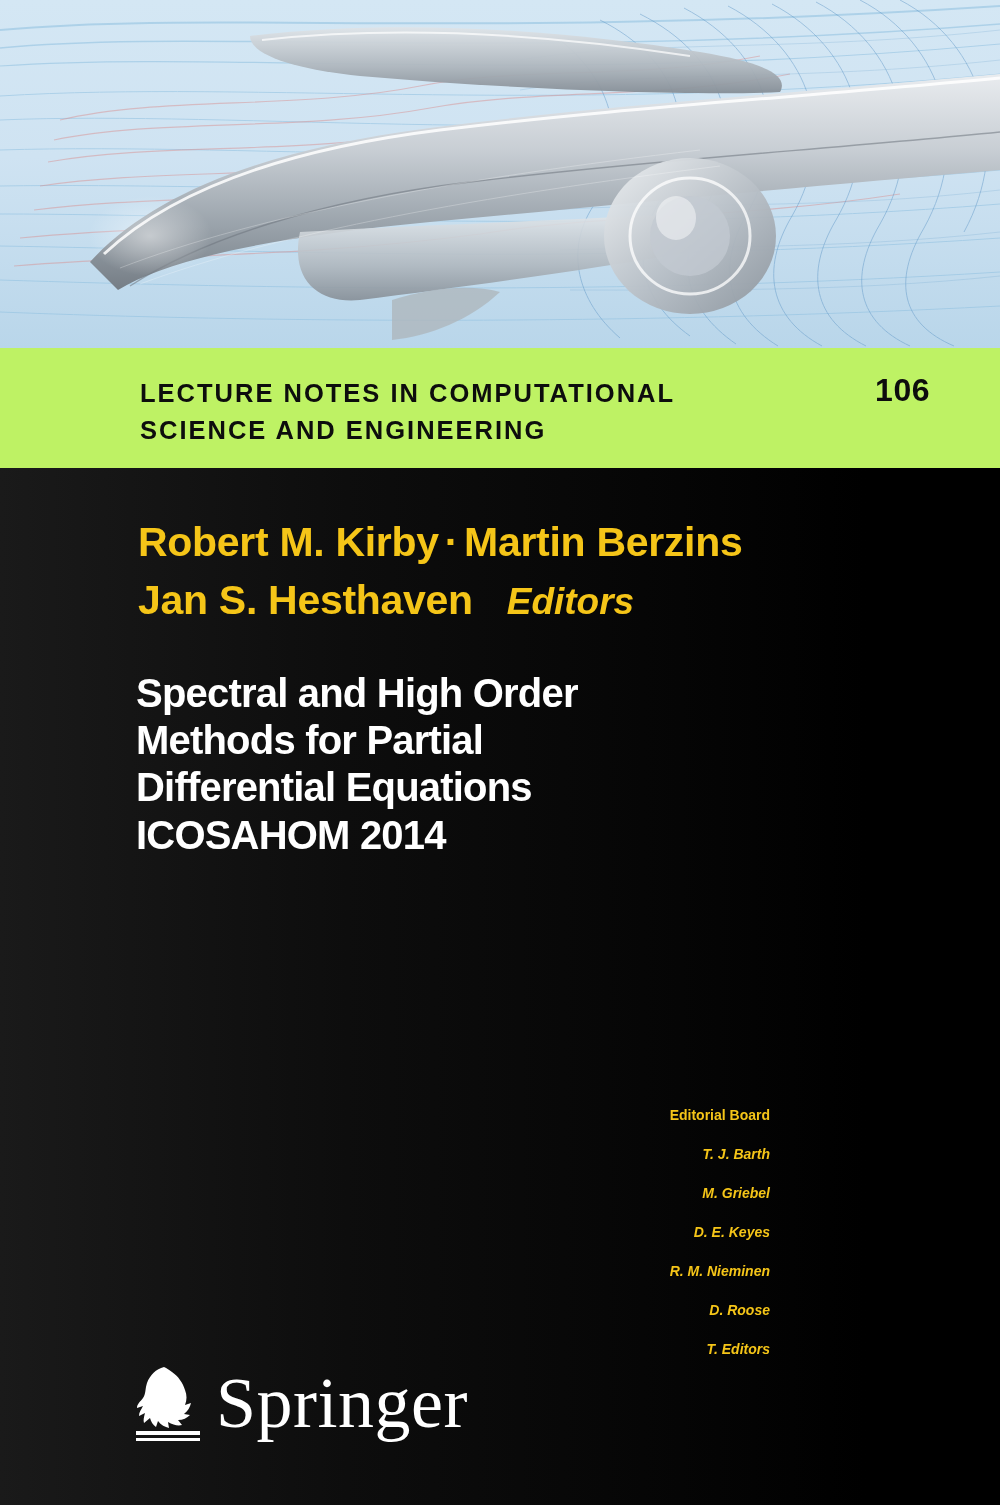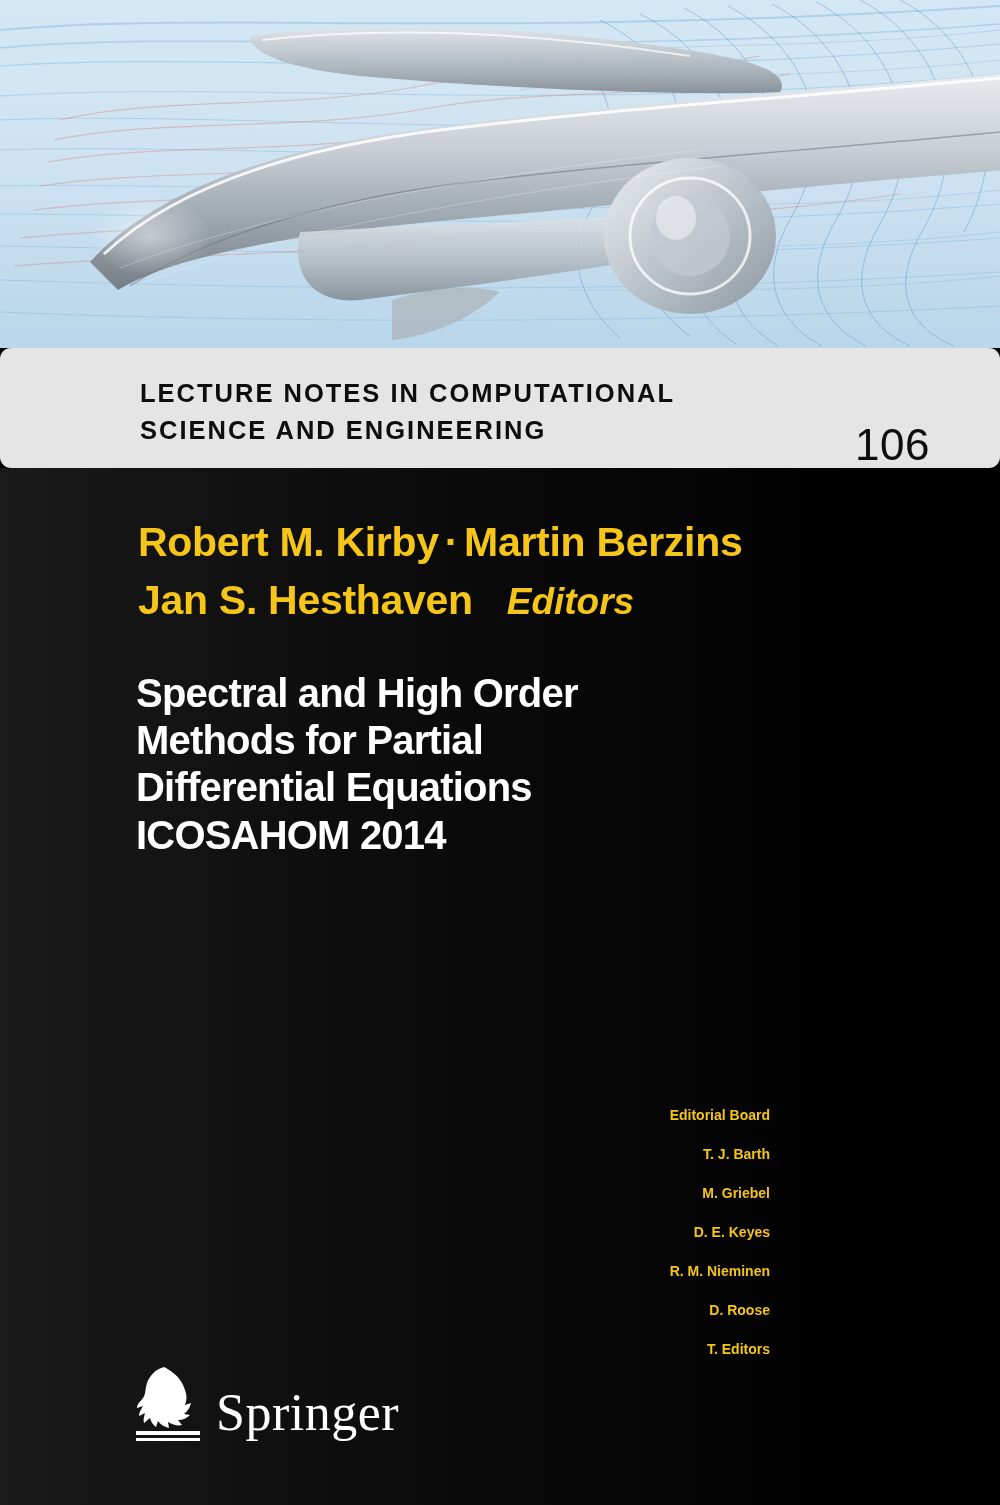--- a/index.html
+++ b/index.html
@@ -28,46 +28,44 @@
     background: linear-gradient(180deg, #cfe4f2 0%, #d8eaf5 35%, #c6dff0 70%, #bcd8ec 100%);
   }
   .art-svg { position:absolute; left:0; top:0; }
 
   
   .series-band {
     position: absolute;
     left: 0; top: 348px;
     width: 1000px;
     height: 120px;
-    background: #e5e5e5;
+    background: #bef264;
     color: #111;
-    border-radius: 11px;
   }
   .series-title {
     position: absolute;
     left: 140px;
     top: 27px;
     width: 660px;
     font-size: 25.5px;
     font-weight: bold;
     letter-spacing: 2.0px;
     line-height: 1.45;
     text-transform: uppercase;
     color: #0d0d0d;
   }
   .series-title .line2 { display:block; }
   .series-number {
     position: absolute;
     right: 70px;
     top: 24px;
-    font-size: 44px;
-    font-weight: normal;
+    font-size: 32px;
+    font-weight: bold;
     letter-spacing: 0.5px;
     color: #0d0d0d;
-    margin-top: 48px;
   }
 
   
   .main {
     position: absolute;
     left: 0; top: 468px;
     width: 866px;
     height: 1037px;
     background:
       linear-gradient(90deg, #1a1a1a 0%, #161616 12%, #0d0d0d 40%, #070707 70%, #000000 100%);
@@ -111,35 +109,35 @@
     right: 96px;
     top: 640px;
     width: 330px;
     text-align: right;
     color: #f5c518;
     font-size: 14px;
     font-weight: bold;
     line-height: 1.0;
   }
   .board-title { margin-bottom: 10px; }
-  .board-item { margin-top: 25px; }
+  .board-item { margin-top: 25px; font-style: italic; }
 
   
   .logo {
     position: absolute;
     left: 134px;
     bottom: 62px;
     display: flex;
     align-items: flex-end;
     gap: 14px;
   }
   .logo-mark { width: 68px; height: 78px; }
   .logo-word {
     color: #ffffff;
-    font-size: 52px;
+    font-size: 72px;
     font-weight: normal;
     letter-spacing: 0.5px;
     line-height: 1;
     padding-bottom: 4px;
     font-family: "Liberation Serif", serif;
   }
 </style>
 </head>
 <body>
 

